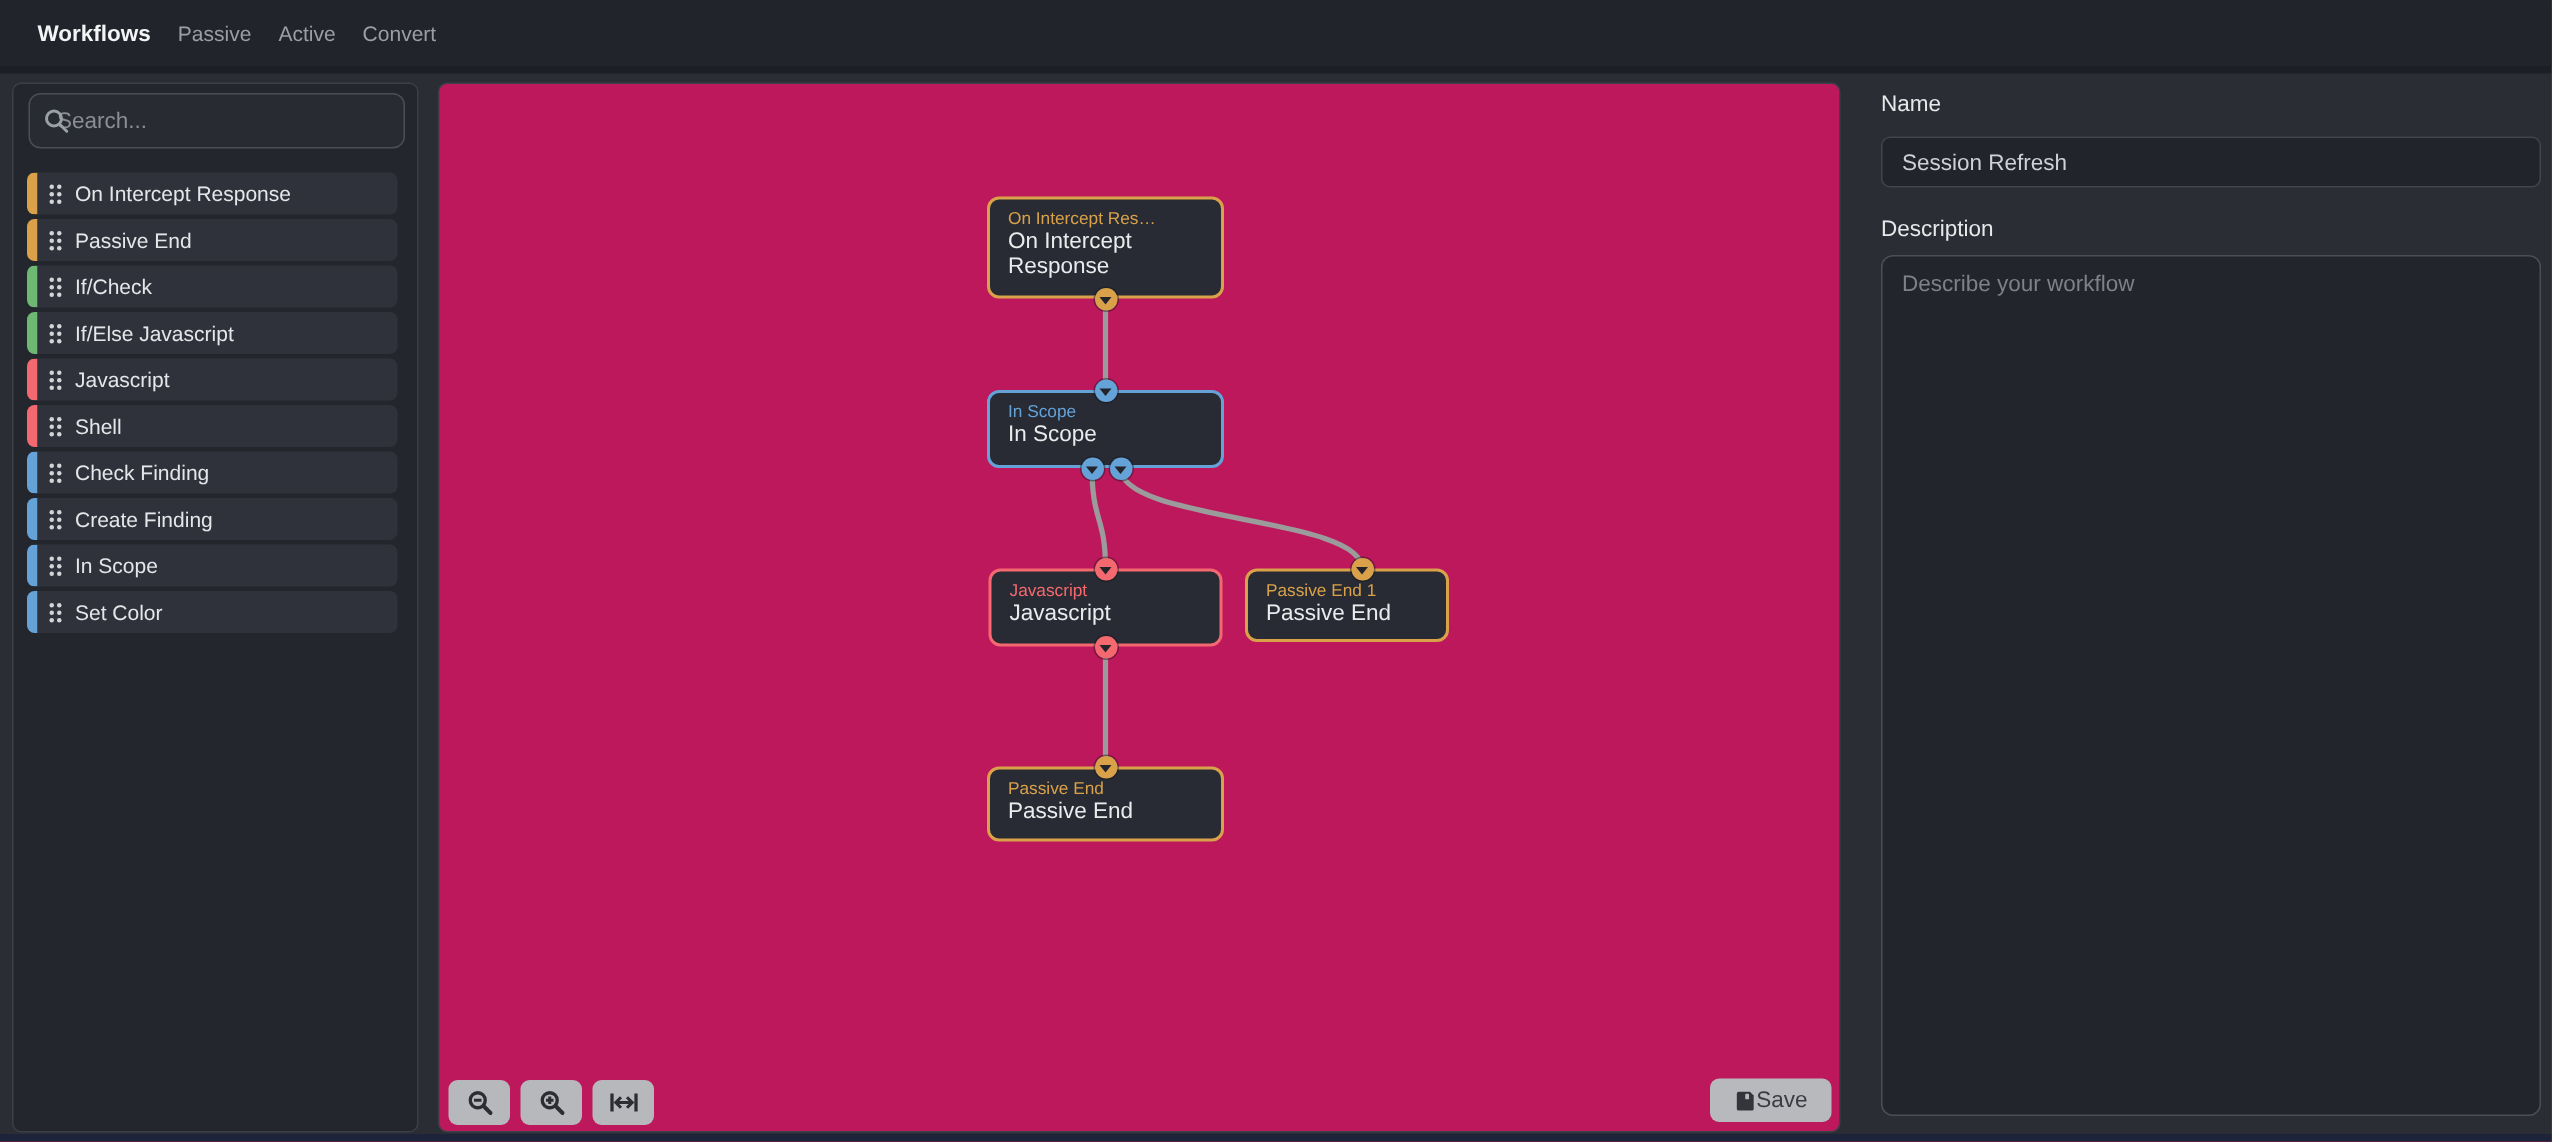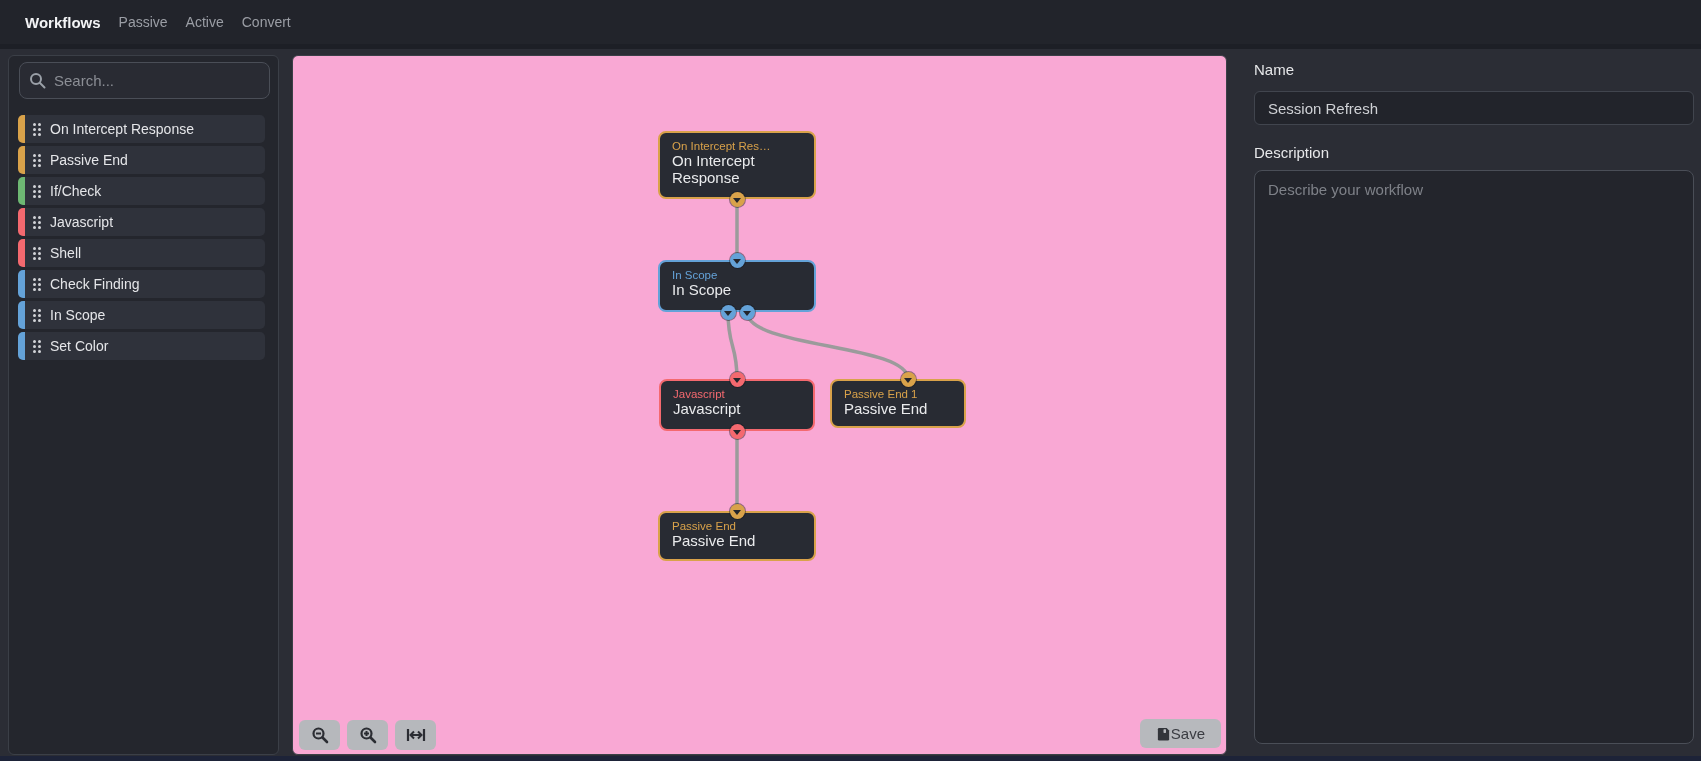--- a/index.html
+++ b/index.html
@@ -17,34 +17,34 @@
   
   .bottom-strip { position:absolute; left:0; right:0; bottom:0; height:5px; background:#1d2338; z-index:11; }
 
   
   .app { position:absolute; top:44px; left:0; right:0; bottom:5px; }
   .panel { position:absolute; border:1.5px solid #3b3f47; border-radius:6px; }
 
   .sidebar { left:8px; top:11px; width:271px; height:700px; background:#24262d; }
   .searchbox { position:relative; margin:6px 8px 0 10px; height:37px; }
   .searchbox input { width:100%; height:100%; background:#292b33; border:1.5px solid #4a4e57;
-       border-radius:8px; color:#ec4899; font-size:15px; padding:0 10px 0 34px; outline:none;
+       border-radius:8px; color:#ec4899; font-size:15px; padding:0 10px 0 18px; outline:none;
        font-family:"Liberation Sans", sans-serif; }
   .searchbox input::placeholder { color:#8b8e95; }
   .searchbox .mag { position:absolute; left:10px; top:10px; }
 
   .node-list { margin-top:16px; padding:0 13px 0 9px; list-style:none; }
   .node-list li { height:28px; margin-bottom:3px; background:#2f323b; border-radius:5px;
        display:flex; align-items:center; cursor:grab; border-left:7px solid transparent; }
   .grip { display:grid; grid-template-columns:3px 3px; grid-auto-rows:3px; gap:2px; margin:0 9px 0 8px; }
   .grip i { width:3px; height:3px; border-radius:50%; background:#d2d4d8; }
   .node-list .lbl { font-size:14px; color:#e5e6e9; }
 
   
-  .canvas { left:292px; top:11px; width:935px; height:700px; background:#f9a8d4; overflow:hidden; }
+  .canvas { left:292px; top:11px; width:935px; height:700px; background:#be185d; overflow:hidden; }
   .canvas svg.edges { position:absolute; left:0; top:0; z-index:1; }
   .flow-node { position:absolute; z-index:2; background:#282b33; border:2px solid; border-radius:8px;
        padding:6px 12px; cursor:pointer; }
   .flow-node .ntitle { font-size:11.5px; line-height:1.25; white-space:nowrap; overflow:hidden; }
   .flow-node .nname { font-size:15px; line-height:1.13; color:#eaebed; }
   .handle { position:absolute; z-index:3; width:15px; height:15px; border-radius:50%;
        display:flex; align-items:center; justify-content:center; cursor:crosshair;
        box-shadow:0 0 0 1px rgba(20,22,28,.45); }
   .handle b { width:0; height:0; border-left:4px solid transparent; border-right:4px solid transparent;
        border-top:5px solid #23252b; margin-top:2px; }
@@ -119,20 +119,31 @@
             <span class="grip">
               <i></i>
               <i></i>
               <i></i>
               <i></i>
               <i></i>
               <i></i>
             </span>
             <span class="lbl">If/Check</span>
           </li>
+          <li style="border-left-color: rgb(110, 184, 115);">
+            <span class="grip">
+              <i></i>
+              <i></i>
+              <i></i>
+              <i></i>
+              <i></i>
+              <i></i>
+            </span>
+            <span class="lbl">If/Else Javascript</span>
+          </li>
           <li style="border-left-color: rgb(244, 105, 111);">
             <span class="grip">
               <i></i>
               <i></i>
               <i></i>
               <i></i>
               <i></i>
               <i></i>
             </span>
             <span class="lbl">Javascript</span>
@@ -151,20 +162,31 @@
           <li style="border-left-color: rgb(100, 162, 216);">
             <span class="grip">
               <i></i>
               <i></i>
               <i></i>
               <i></i>
               <i></i>
               <i></i>
             </span>
             <span class="lbl">Check Finding</span>
+          </li>
+          <li style="border-left-color: rgb(100, 162, 216);">
+            <span class="grip">
+              <i></i>
+              <i></i>
+              <i></i>
+              <i></i>
+              <i></i>
+              <i></i>
+            </span>
+            <span class="lbl">Create Finding</span>
           </li>
           <li style="border-left-color: rgb(100, 162, 216);">
             <span class="grip">
               <i></i>
               <i></i>
               <i></i>
               <i></i>
               <i></i>
               <i></i>
             </span>

